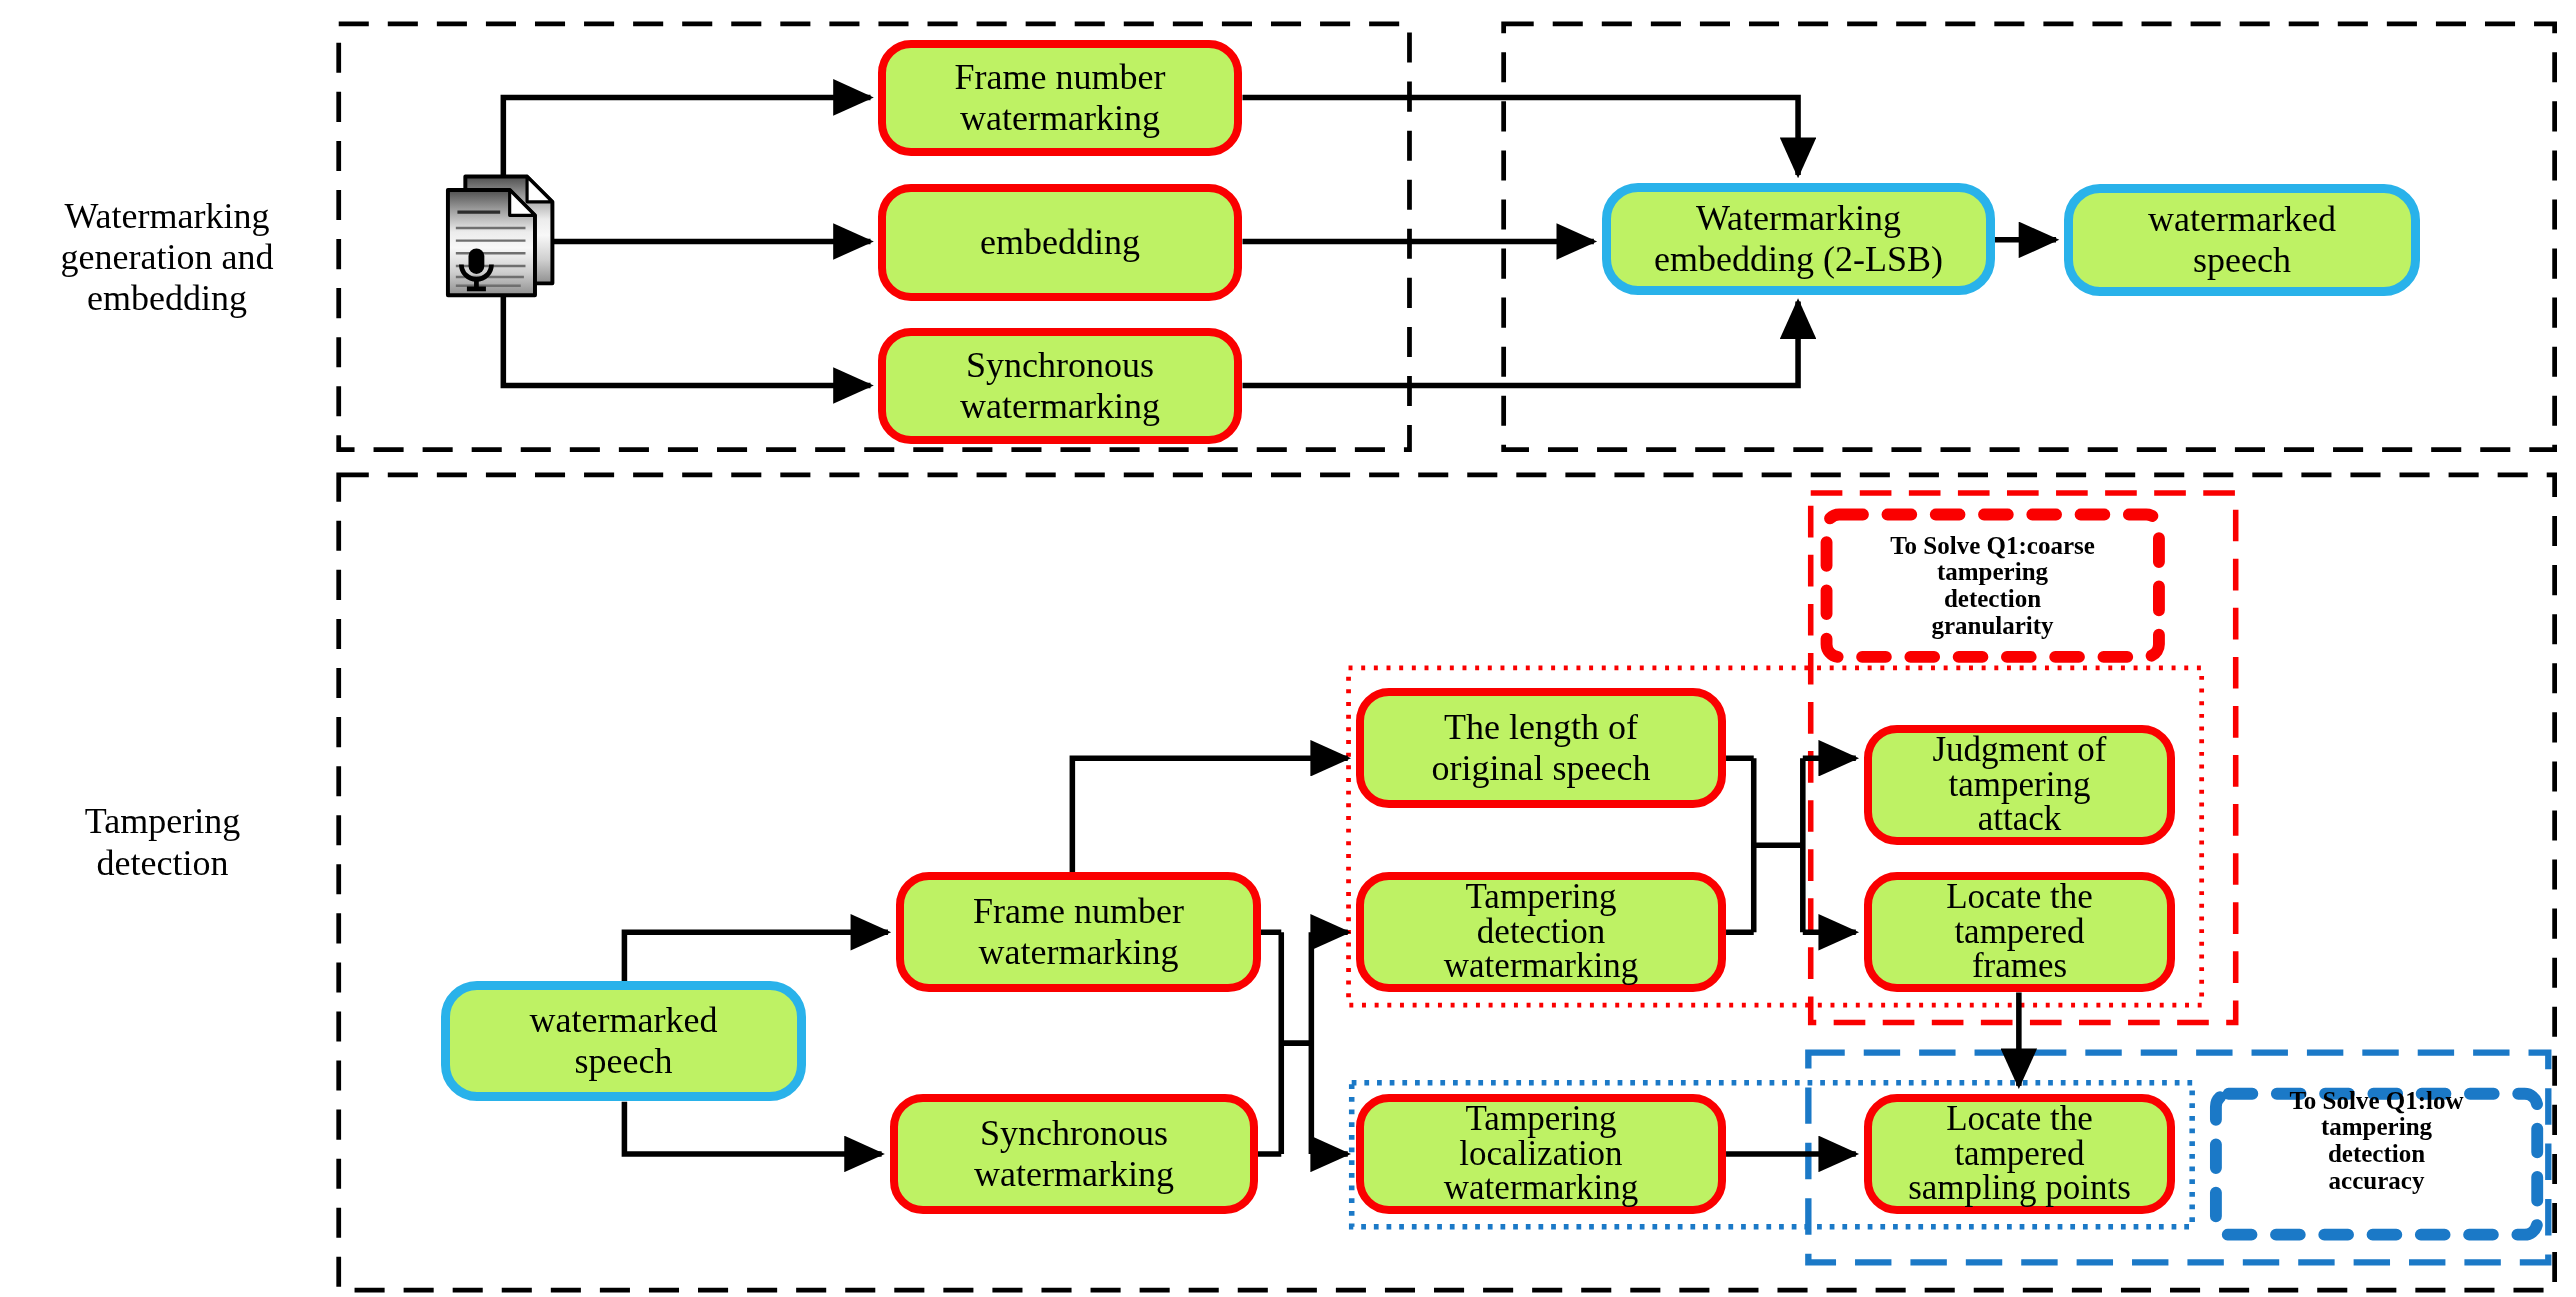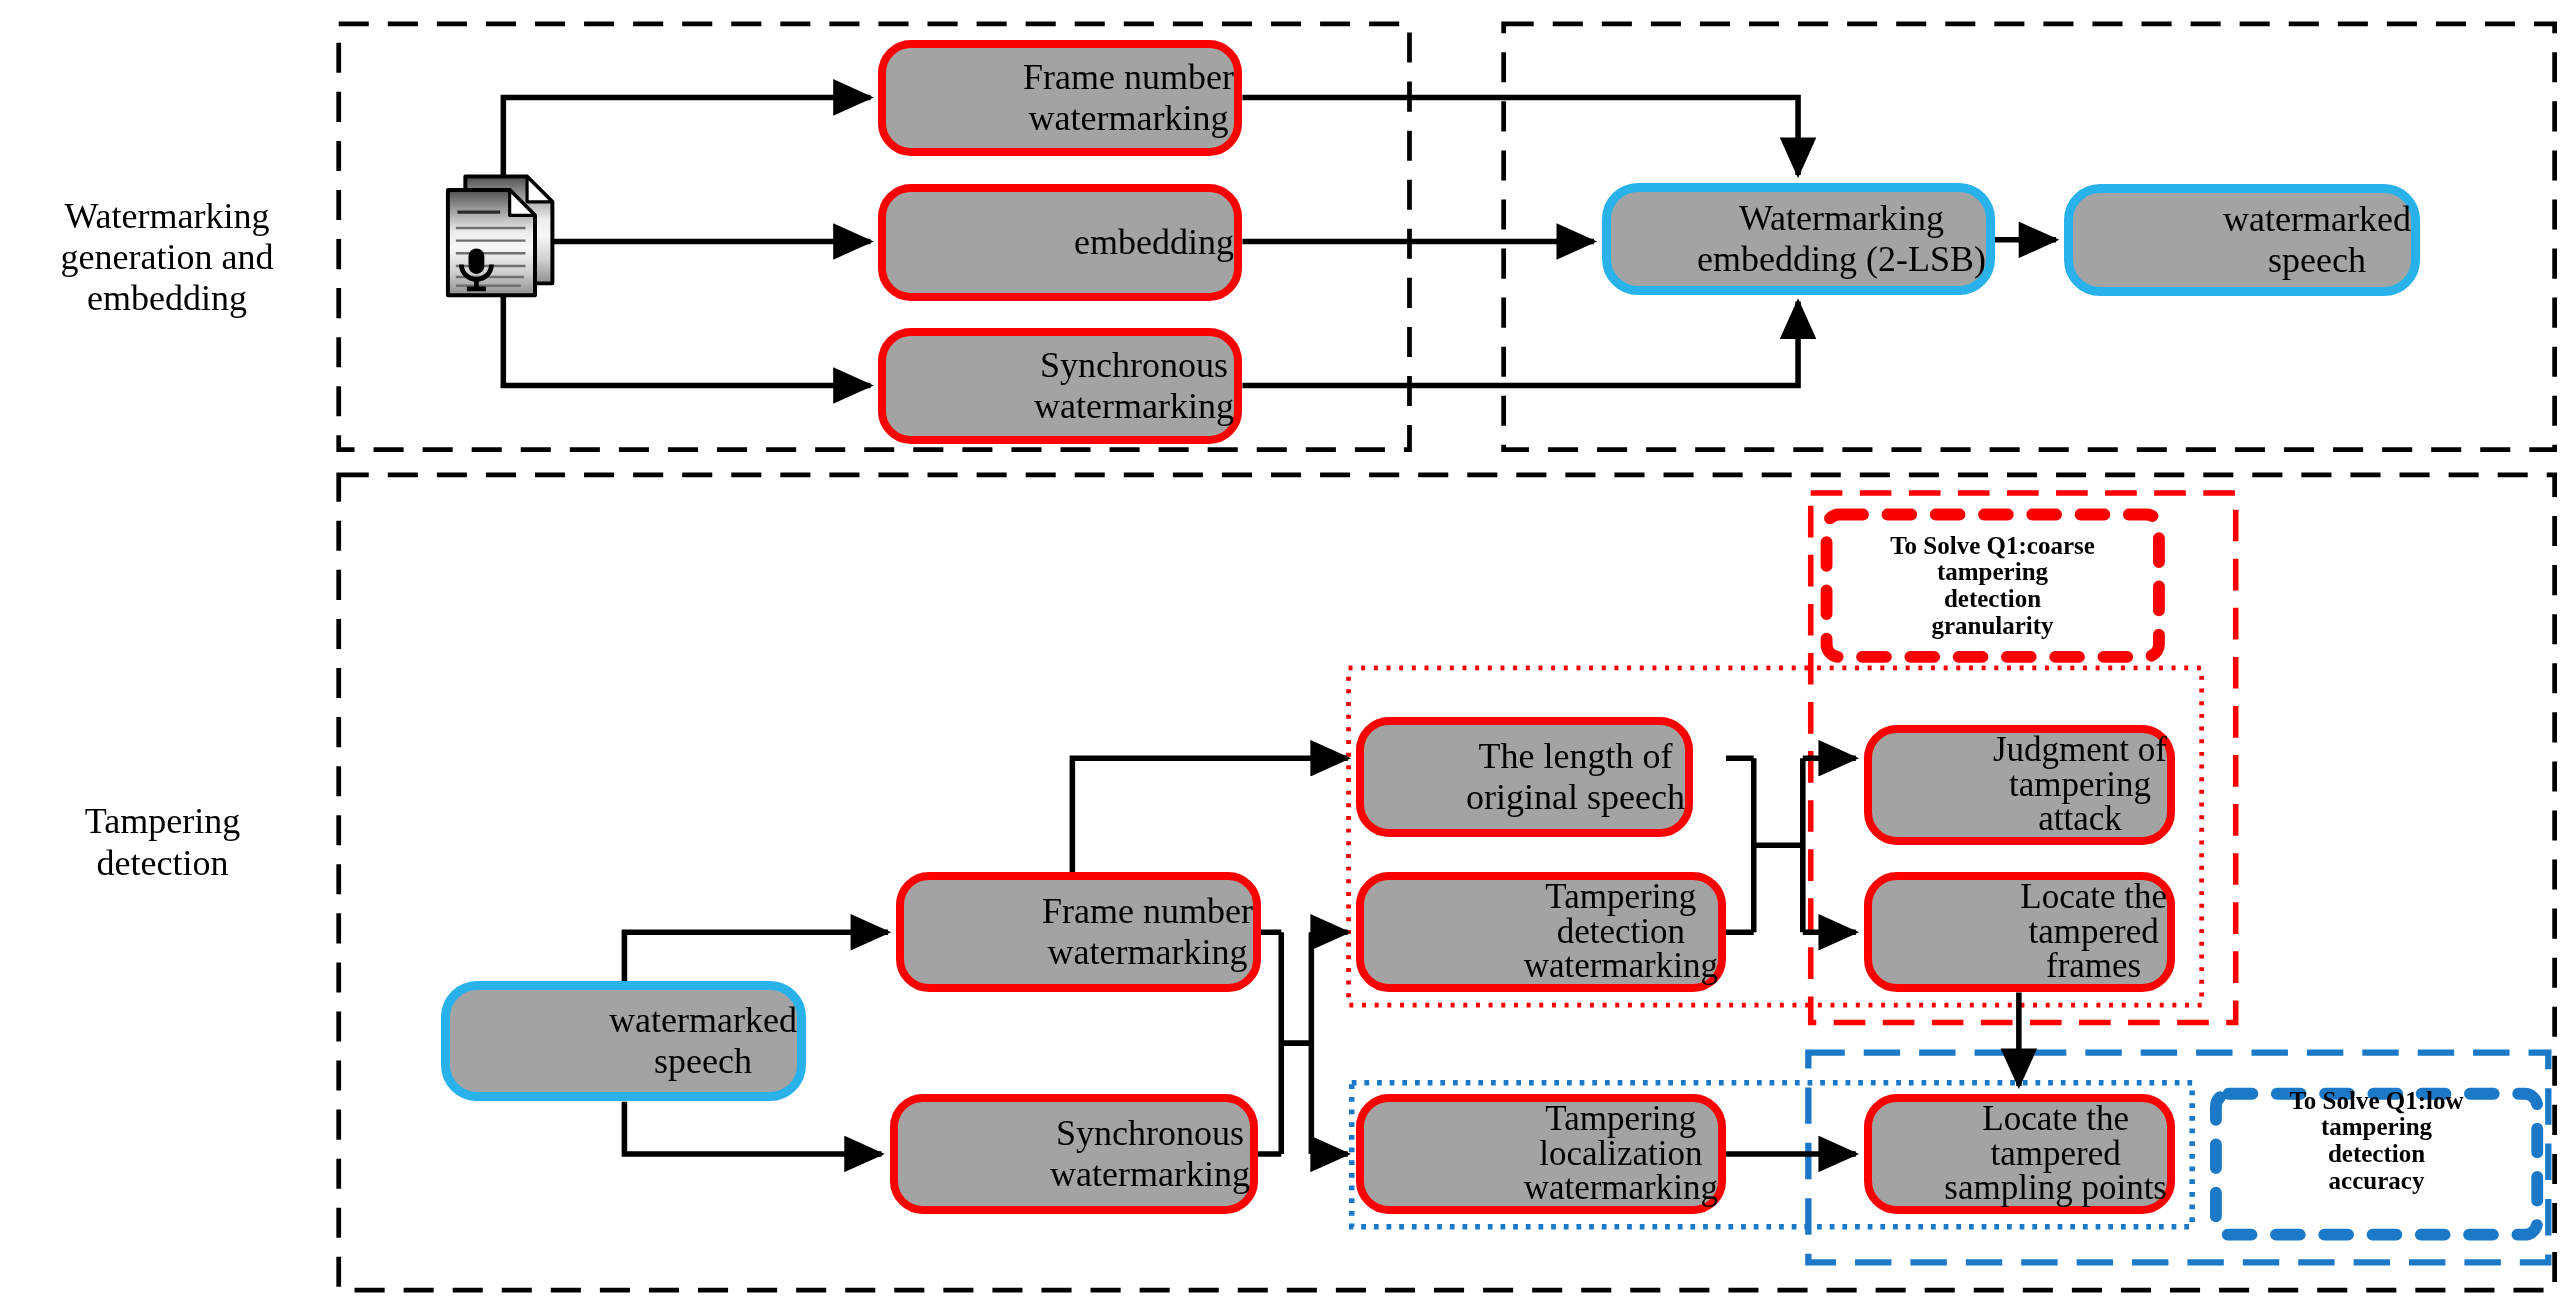--- a/index.html
+++ b/index.html
@@ -1,20 +1,20 @@
 <!DOCTYPE html>
 <html style="font-size:12.7px"><head>
 <meta charset="utf-8">
 <style>
   html,body{margin:0;padding:0;background:#fff;}
   #canvas{position:relative;width:2576px;height:1298px;background:#fff;overflow:hidden;
           font-family:"Liberation Serif","DejaVu Serif",serif;color:#000;}
   #wires{position:absolute;left:0;top:0;}
-  .node{position:absolute;box-sizing:border-box;display:flex;align-items:center;justify-content:flex-end;
-        text-align:center;background:#a3a3a3;}
+  .node{position:absolute;box-sizing:border-box;display:flex;align-items:center;justify-content:center;
+        text-align:center;background:#bef264;}
   .red{border:8.7px solid #fa0000;border-radius:33px;}
   .cyan{border:9.5px solid #29b2ea;border-radius:36px;}
   .lbl{white-space:pre-line;font-size:36px;line-height:1.14;}
   .tight .lbl{font-size:35px;line-height:0.99;}
   .callout{position:absolute;box-sizing:border-box;display:flex;align-items:center;justify-content:center;
            text-align:center;}
   .callout .lbl{font-size:25px;line-height:1.07;font-weight:700;}
   .side-label{position:absolute;text-align:center;white-space:pre-line;font-size:36px;line-height:1.16;
               display:flex;align-items:center;justify-content:center;}
 </style>
@@ -134,21 +134,21 @@
 speech</span>
   </div>
   <div class="node red" style="left:896px;top:872px;width:365px;height:120px">
     <span class="lbl">Frame number
 watermarking</span>
   </div>
   <div class="node red" style="left:890px;top:1094px;width:368px;height:120px">
     <span class="lbl">Synchronous
 watermarking</span>
   </div>
-  <div class="node red" style="left:1356px;top:717px;width:337px;height:120px">
+  <div class="node red" style="left:1356px;top:688px;width:370px;height:120px">
     <span class="lbl">The length of
 original speech</span>
   </div>
   <div class="node red tight" style="left:1356px;top:872px;width:370px;height:120px">
     <span class="lbl">Tampering
 detection
 watermarking</span>
   </div>
   <div class="node red tight" style="left:1356px;top:1094px;width:370px;height:120px">
     <span class="lbl">Tampering

